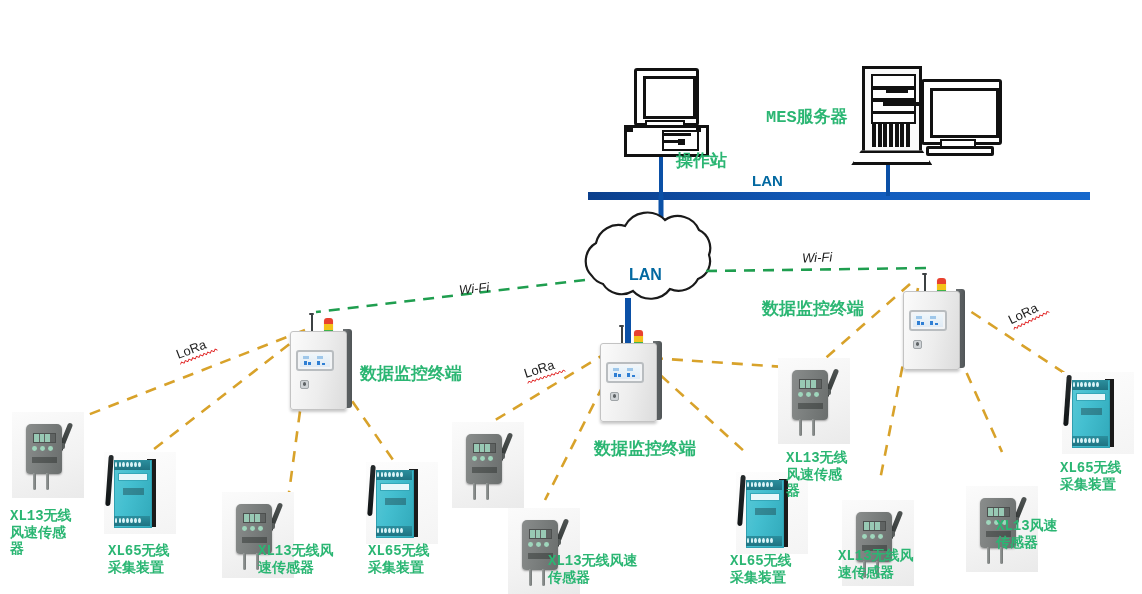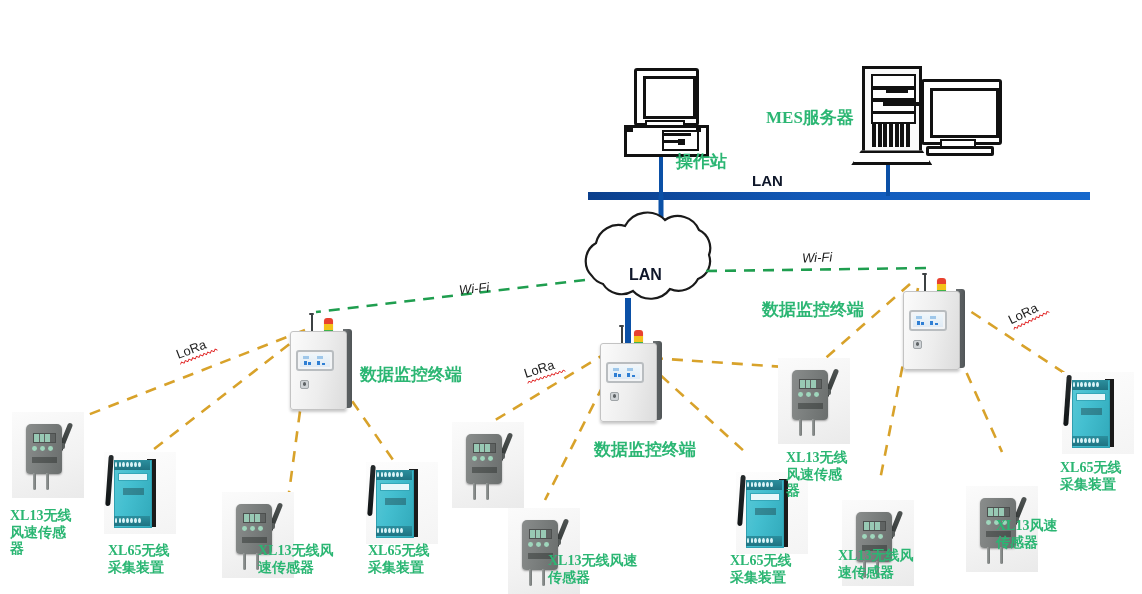--- a/index.html
+++ b/index.html
@@ -21,30 +21,30 @@
     position: absolute;
     left: 0;
     top: 0;
     width: 1142px;
     height: 594px;
   }
   .label {
     position: absolute;
     color: #2bb673;
     font-weight: bold;
-    font-family: Liberation Serif, serif;
+    font-family: Liberation Mono, monospace;
     white-space: pre-line;
     line-height: 1.18;
     letter-spacing: 0px;
   }
   .label-green-big { font-size: 17px; }
   .label-green-sm  { font-size: 14px; }
   .label-dark {
     position: absolute;
-    color: #0f172a;
+    color: #0369a1;
     font-weight: bold;
     font-size: 15px;
     font-family: "Liberation Sans", sans-serif;
   }
   .netlabel {
     position: absolute;
     font-family: "Liberation Sans", sans-serif;
     font-size: 13px;
     color: #1d1d1d;
     white-space: nowrap;

